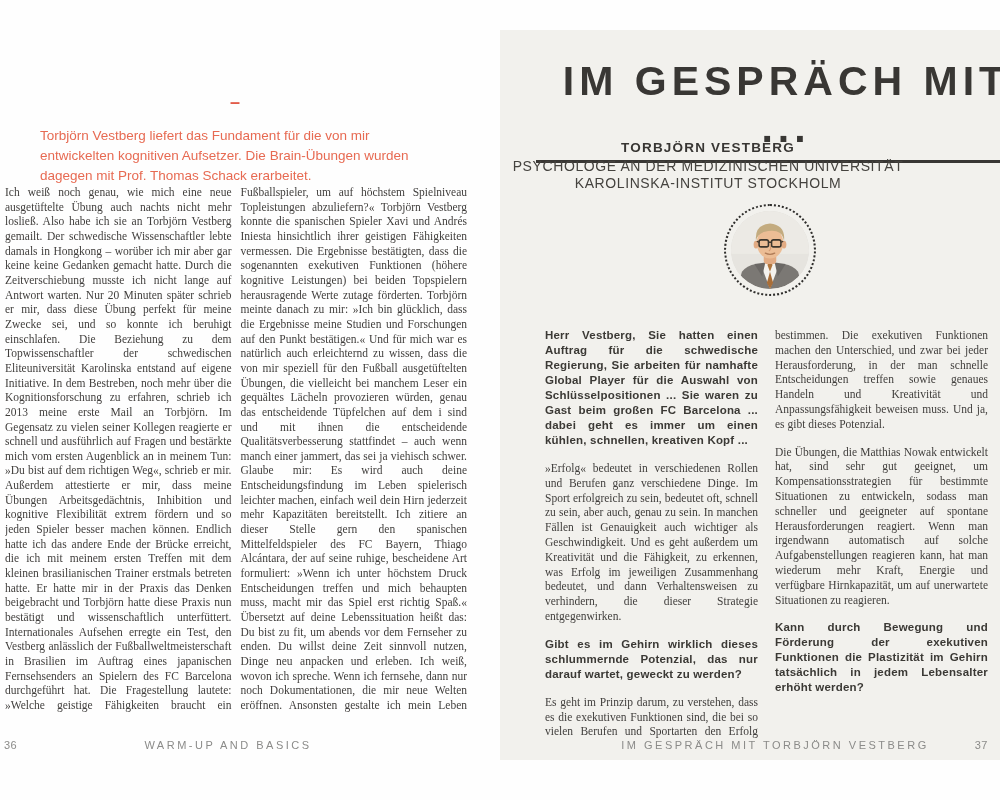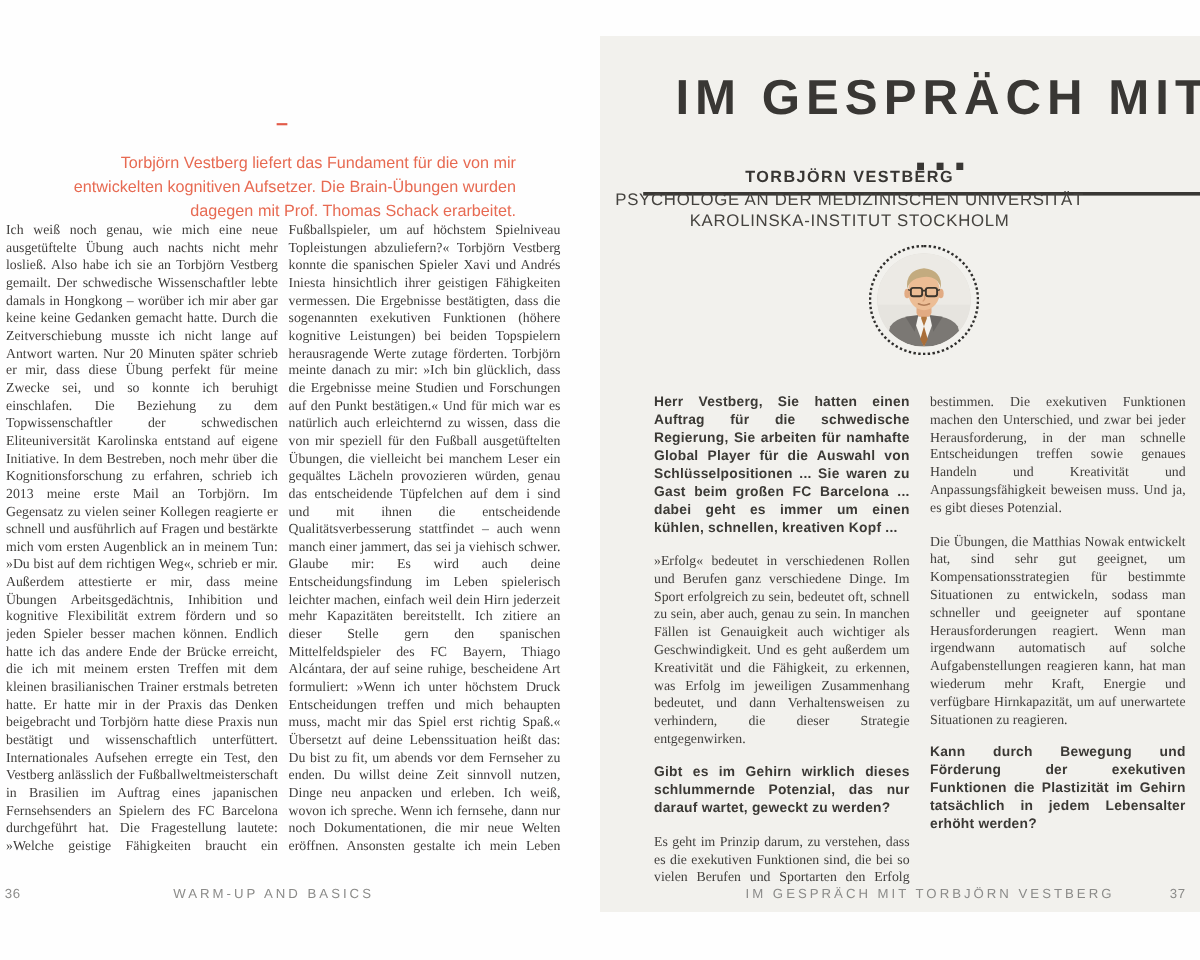--- a/index.html
+++ b/index.html
@@ -26,21 +26,21 @@
     font-size: 27px; letter-spacing: 1.5px;
     color: #e25b49;
   }
   .lp-dash {
     position: absolute; left: 0; top: 92px; width: 470px;
     text-align: center; font-weight: bold; font-size: 18px;
     color: #e25b49;
   }
   .lp-subtitle {
     position: absolute; left: 40px; top: 112px; width: 390px;
-    text-align: right;
+    text-align: left;
     font-size: 13.5px; line-height: 20px;
     color: #e76a52;
   }
   .lp-body {
     position: absolute; left: 5px; top: 185px; width: 462px; height: 532px;
     column-count: 2; column-gap: 9px; column-fill: auto;
     font-family: "Liberation Serif", "DejaVu Serif", serif;
     font-size: 11.5px; line-height: 14.65px;
     text-align: justify;
     hyphens: auto; -webkit-hyphens: auto;

